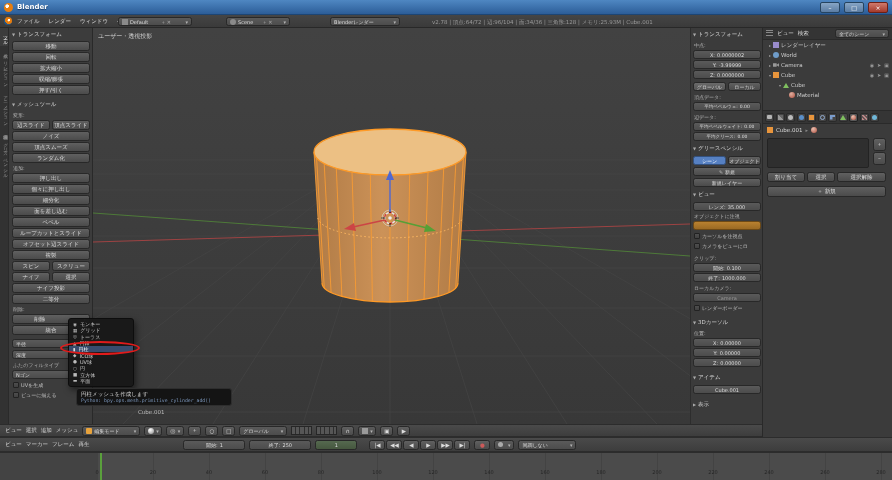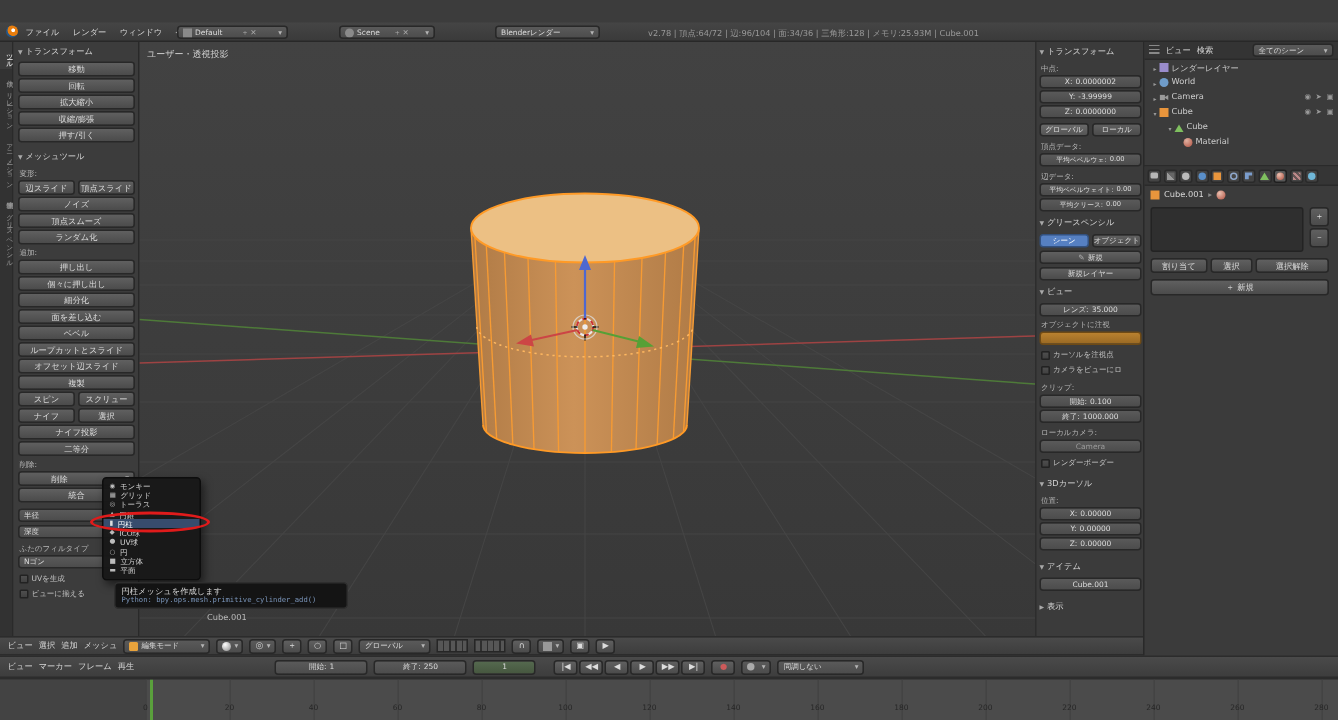--- a/index.html
+++ b/index.html
@@ -27,20 +27,28 @@
 .menu-item{display:flex;align-items:center;gap:3px;height:6.3px;padding:0 4px;font-size:5px;color:#d5d5d5;white-space:nowrap}
 .layerbox{width:21px;height:9px;border:1px solid #262626;background:repeating-linear-gradient(90deg,#565656 0 3.2px,#2e2e2e 3.2px 4.2px)}
 .tick{position:absolute;top:16px;width:20px;text-align:center;color:#262626;font-size:5px}
 .vline{position:absolute;top:0;width:1px;height:100%;background:#434343}
 </style>
 </head>
 <body>
 
 <div id="app">
 
+  <div class="a flex" style="left:0;top:0;width:892px;height:15px;background:linear-gradient(#4f87c2,#2c5d98);border-bottom:1px solid #1d4573;padding:0 4px;gap:4px">
+    <span class="ico" style="width:9px;height:9px;border-radius:50%;background:radial-gradient(circle at 35% 35%,#fff 0 1.5px,#e87d0d 2px)"></span>
+    <span style="color:#fff;font-size:7px;font-weight:bold;text-shadow:0 1px 1px #1a3c66">Blender</span>
+    <span style="flex:1"></span>
+    <span class="titlebtn">–</span>
+    <span class="titlebtn">□</span>
+    <span class="titlebtn" style="background:linear-gradient(#d07a6c,#a33a2c);border-color:#6e1f14">×</span>
+  </div>
 
   <div class="a" style="left:0;top:15px;width:892px;height:13px;background:linear-gradient(#454545,#3a3a3a);border-bottom:1px solid #282828">
     <span class="ico a" style="left:4px;top:2px;width:8px;height:8px;border-radius:50%;background:radial-gradient(circle at 60% 40%,#fff 0 1px,#e87d0d 1.5px 3.5px,#265787 4px)"></span>
     <div class="flex a" style="left:17px;top:0;height:13px;gap:9px">
       <span class="mi">ファイル</span>
       <span class="mi">レンダー</span>
       <span class="mi">ウィンドウ</span>
       <span class="mi">ヘルプ</span>
     </div>
     <div class="sl dd a" style="left:118px;top:2px;width:74px">

